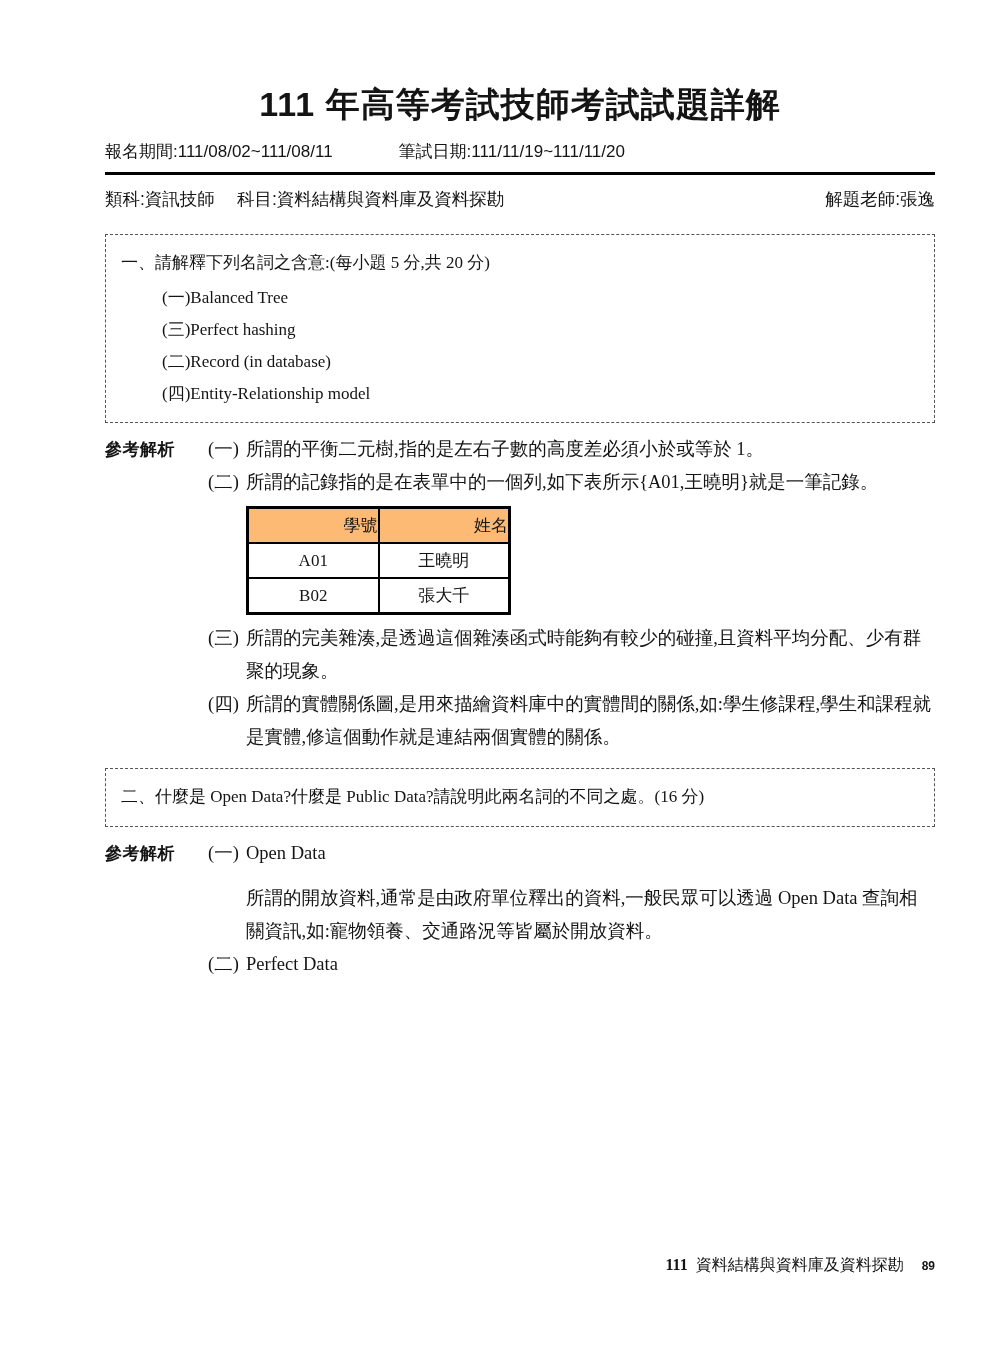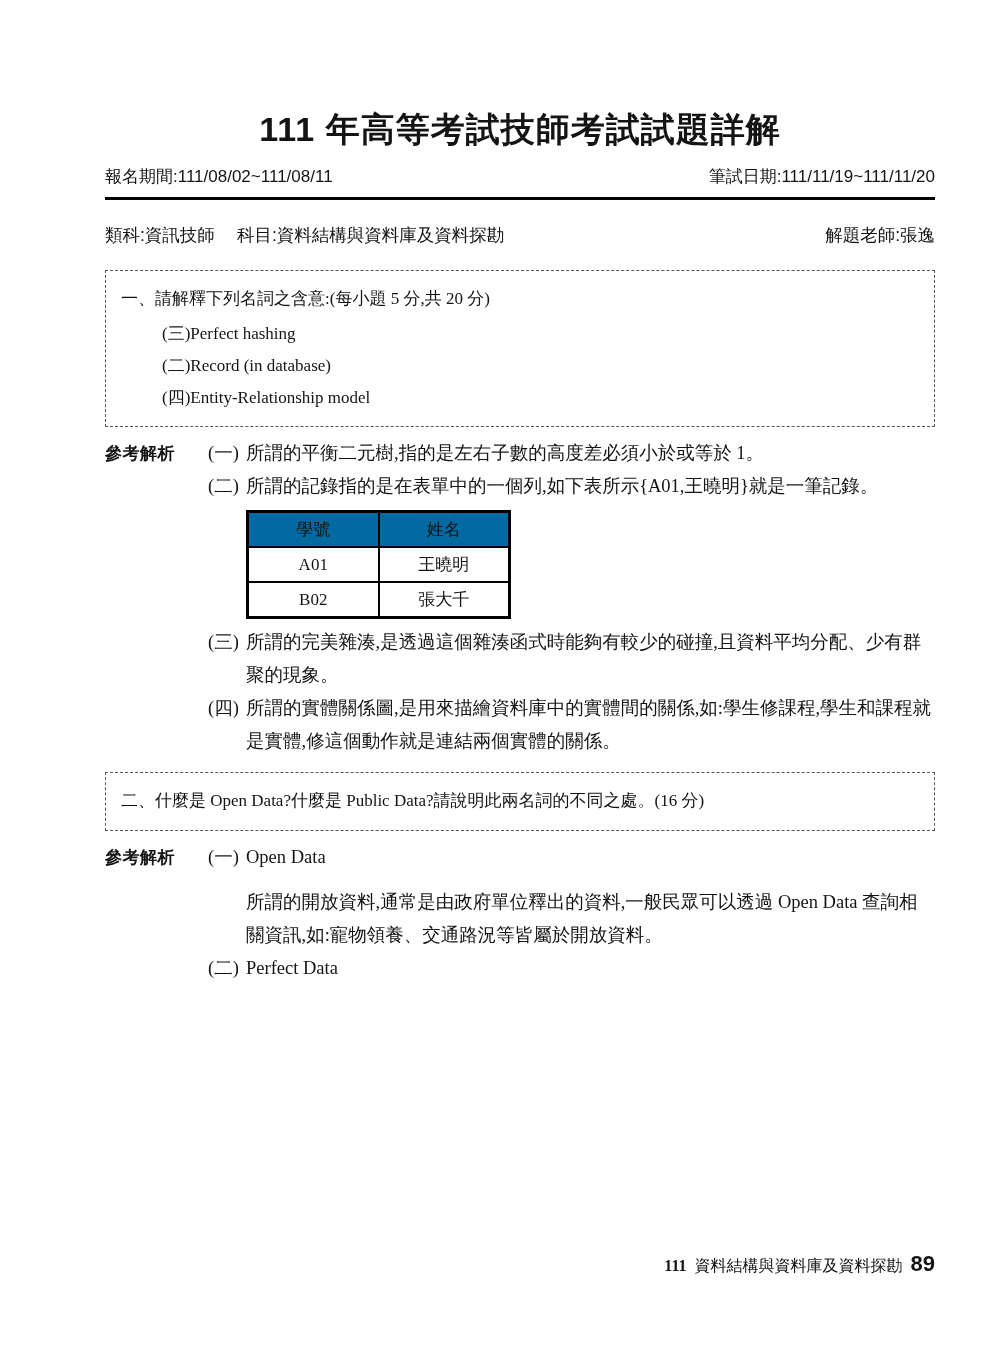--- a/index.html
+++ b/index.html
@@ -5,31 +5,31 @@
   * { margin:0; padding:0; box-sizing:border-box; }
   html,body { background:#ffffff; }
   body {
     width:1000px; height:1353px; position:relative; overflow:hidden;
     font-family:"Liberation Serif", serif; color:#141414;
   }
   .content { margin-left:105px; margin-right:65px; }
 
   
   .doc-title {
-    padding-top:106px; text-align:center;
+    padding-top:81px; text-align:center;
     font-size:34px; font-weight:bold; line-height:46px;
     font-family:"Liberation Sans", sans-serif; letter-spacing:1px;
   }
   .date-row {
-    margin-top:14px; display:flex; justify-content:space-between; gap:66px;
+    margin-top:14px; display:flex; justify-content:flex-start; gap:66px;
     font-family:"Liberation Sans", sans-serif; font-size:17px; line-height:22px;
   }
   .head-rule { margin-top:9px; border:none; border-top:3px solid #000; }
   .meta-row {
-    margin-top:24px; display:flex; justify-content:space-between;
+    margin-top:13px; display:flex; justify-content:space-between;
     font-family:"Liberation Sans", sans-serif; font-size:17.5px; line-height:23px;text-align:center;
   }
   .meta-left { display:flex; gap:22px; }
 
   
   .q-box {
     border:1px dashed #555; padding:11px 14px 12px 15px;
     font-size:17px;
   }
   .q-box1 { margin-top:23px; }
@@ -54,30 +54,30 @@
 
   
   .record-table {
     border-collapse:collapse; margin:7px 0 7px 38px;
     border:3px solid #000; font-size:17px;
   }
   .record-table th, .record-table td {
     border:2px solid #000; width:131px; height:30px;
     text-align:center; vertical-align:middle; font-weight:normal;
   }
-  .record-table th { background:#0369a1; height:32px; }
+  .record-table th { background:#fdba74; height:32px;text-align:right; }
 
   
   .page-footer {
     position:absolute; right:65px; bottom:76px;
     font-family:"Liberation Sans", sans-serif; font-size:16px; line-height:22px;
     display:flex; align-items:baseline; gap:8px;
   }
   .footer-year { font-family:"Liberation Serif", serif; font-weight:bold;margin-left:28px; }
-  .footer-page { font-size:22px; font-weight:bold; }
+  .footer-page { font-size:12px; font-weight:bold; margin-left:10px; }
 </style>
 </head>
 <body>
 
 <div class="content">
 
   <div class="doc-title">111 年高等考試技師考試試題詳解</div>
 
   <div class="date-row">
     <span>報名期間:111/08/02~111/08/11</span>
@@ -90,20 +90,21 @@
     <div class="meta-left">
       <span>類科:資訊技師</span>
       <span>科目:資料結構與資料庫及資料探勘</span>
     </div>
     <span>解題老師:張逸</span>
   </div>
 
   <div class="q-box q-box1">
     <div class="q-prompt">一、請解釋下列名詞之含意:(每小題 5 分,共 20 分)</div>
     <div class="q-items">
+      <div class="q-item">(一)Balanced Tree</div>
       <div class="q-item">(三)Perfect hashing</div>
       <div class="q-item">(二)Record (in database)</div>
       <div class="q-item">(四)Entity-Relationship model</div>
     </div>
   </div>
 
   <div class="sol-block">
     <div class="sol-label">參考解析</div>
     <div class="sol-content">
       <div class="sol-item">

